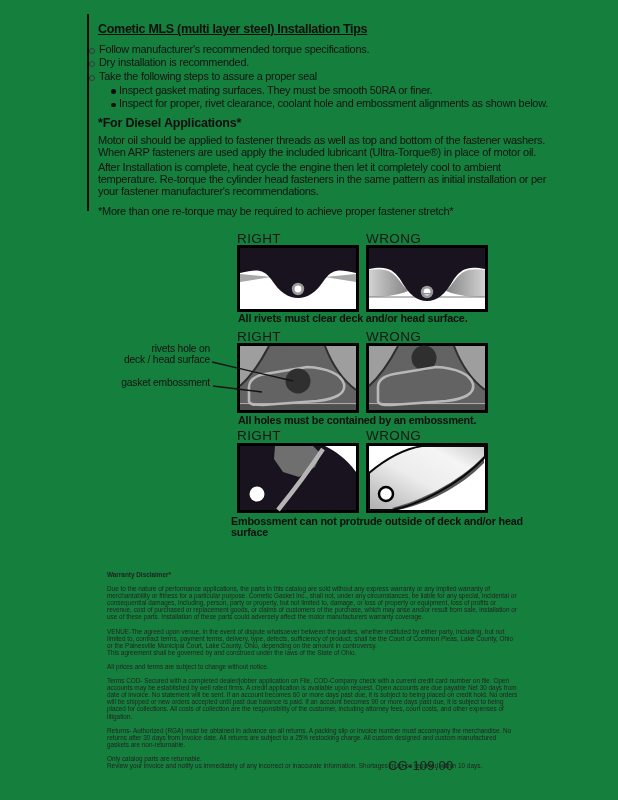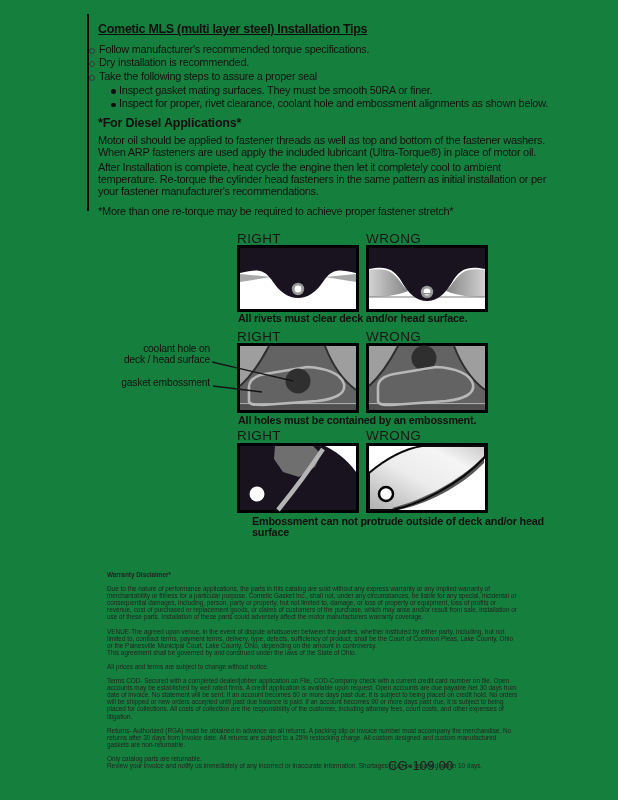--- a/index.html
+++ b/index.html
@@ -25,21 +25,21 @@
   .para.p1{top:162px;}
   .para.p2{top:206px;white-space:nowrap;}
 
   .dlabel{position:absolute;width:122px;text-align:left;font-size:13.5px;letter-spacing:0.4px;
           color:#161616;white-space:nowrap;}
   .dbox{position:absolute;}
   .dcaption{position:absolute;font-size:10.8px;font-weight:bold;letter-spacing:-0.2px;
             line-height:10.9px;color:#0f0f0f;}
   .cap1{left:238px;top:313px;white-space:nowrap;}
   .cap2{left:238px;top:415px;white-space:nowrap;}
-  .cap3{left:252px;top:516px;width:292px;}
+  .cap3{left:231px;top:516px;width:292px;}
 
   .callout{position:absolute;text-align:right;font-size:10.3px;line-height:11.4px;
            letter-spacing:-0.2px;color:#111;}
   .callout.coolant{left:96px;top:343px;width:114px;}
   .callout.emboss{left:85px;top:377px;width:125px;}
   .callout-lines{position:absolute;left:120px;top:340px;}
 
   .legal{position:absolute;left:107px;top:571px;width:412px;font-size:6.4px;line-height:7.1px;
          color:#222;}
   .legal .lh{font-weight:bold;margin:0 0 7px 0;}
@@ -142,21 +142,21 @@
     <path d="M119,3 H88 C96,24 107,38 119,47 Z" fill="#9e9e9e"></path>
     <path d="M32,3 C22,22 12,35 3,43" stroke="#2e2e2e" stroke-width="2" fill="none"></path>
     <path d="M88,3 C96,24 107,38 119,47" stroke="#2e2e2e" stroke-width="2" fill="none"></path>
     <line x1="3" y1="60.5" x2="119" y2="60.5" stroke="#a8a8a8" stroke-width="1.2"></line>
     <rect x="3" y="61.5" width="116" height="5.5" fill="#4f4f4f"></rect>
     <circle cx="58" cy="15" r="12.5" fill="#2f2f2f"></circle>
     <path d="M12,58 V44 C12,37 18,33 28,31 L70,24 C90,25 104,31 107,41 C109,51 98,56 80,58 L26,62 C16,62 12,61 12,58 Z" stroke="#b8b8b8" stroke-width="2.6" fill="none"></path>
   </svg>
 
   <div class="callout coolant">
-    <div>coolant hole on</div>
+    <div>rivets hole on</div>
     <div>deck / head surface</div>
   </div>
   <div class="callout emboss">gasket embossment</div>
 
   <svg class="callout-lines" width="250" height="60" viewBox="0 0 250 60">
     <line x1="92" y1="22" x2="173" y2="41" stroke="#151515" stroke-width="1.3"></line>
     <line x1="93" y1="46" x2="142" y2="52" stroke="#151515" stroke-width="1.3"></line>
   </svg>
 
   <div class="dcaption cap2">All holes must be contained by an embossment.</div>

